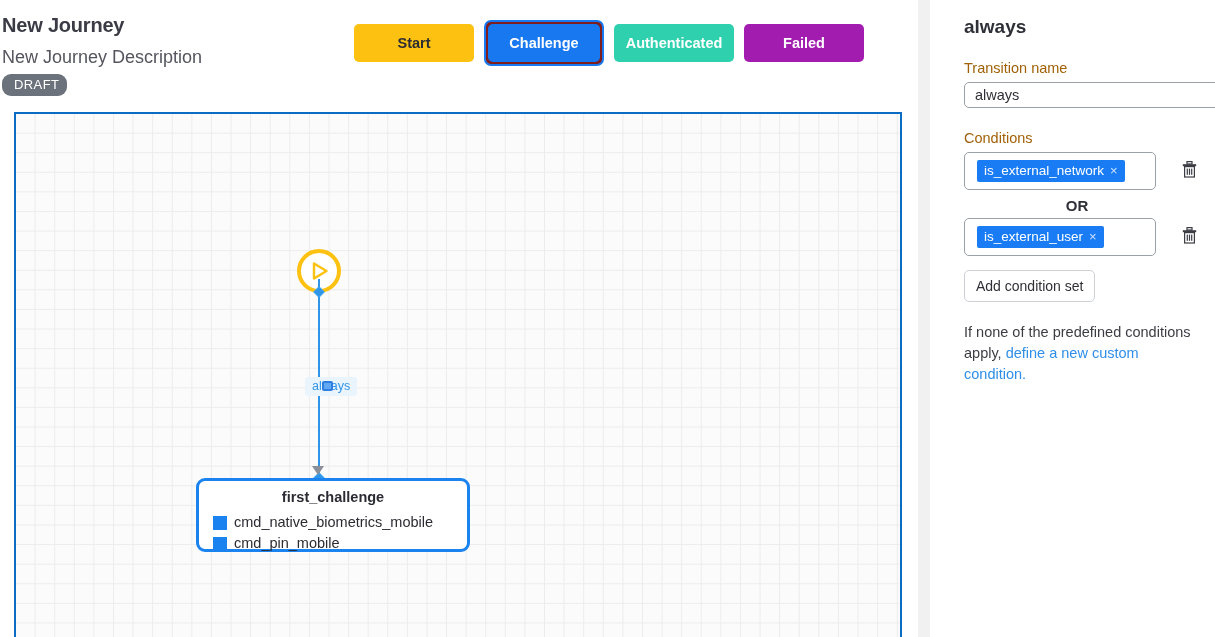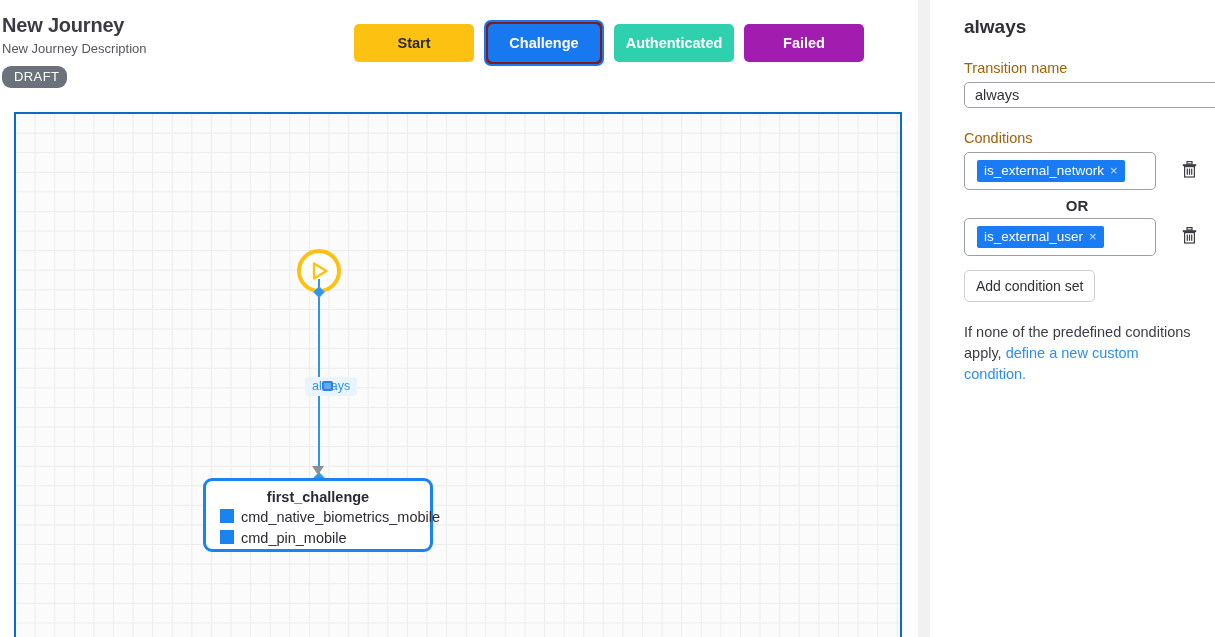--- a/index.html
+++ b/index.html
@@ -16,21 +16,21 @@
   #main { position: absolute; left: 0; top: 0; width: 918px; height: 637px; background: #fff; }
 
   
   #header { position: absolute; left: 0; top: 0; width: 918px; height: 110px; }
   #title-block { position: absolute; left: 2px; top: 12px; }
   #page-title {
     font-size: 20px; font-weight: bold; color: #3b3b45;
     letter-spacing: -0.2px; line-height: 26px; margin: 0;
   }
   #page-subtitle {
-    font-size: 13px; color: #55555f; line-height: 20px; margin-top: 1px;
+    font-size: 18px; color: #55555f; line-height: 20px; margin-top: 9px;
   }
   #status-badge {
     display: inline-block; margin-top: 7px;
     background: #6b727c; color: #ffffff;
     font-size: 13px; letter-spacing: 0.4px;
     padding: 3px 8px 4px 12px; border-radius: 9px;
   }
 
   
   #state-buttons { position: absolute; left: 354px; top: 20px; display: flex; gap: 10px; align-items: center; }
@@ -102,31 +102,31 @@
   #arrowhead {
     position: absolute; left: 296px; top: 352px;
     width: 0; height: 0;
     border-left: 6px solid transparent;
     border-right: 6px solid transparent;
     border-top: 9px solid #8a8f98;
   }
 
   
   #challenge-node {
-    position: absolute; left: 187px; top: 364px;
-    width: 230px; height: 74px;
+    position: absolute; left: 180px; top: 364px;
+    width: 274px; height: 74px;
     border: 3px solid #1a83f0; border-radius: 9px;
     background: #ffffff; cursor: pointer;
     padding: 7px 10px 0 10px;
   }
   #challenge-node-title {
     text-align: center; font-size: 14.5px; font-weight: bold;
     color: #2b2b33; line-height: 18px; margin-bottom: 3px;
   }
-  .node-row { display: flex; align-items: flex-start; gap: 7px; height: 21px; padding-left: 4px; }
+  .node-row { display: flex; align-items: flex-end; gap: 7px; height: 21px; padding-left: 4px; }
   .node-swatch { width: 14px; height: 14px; background: #1a83f0; flex: 0 0 auto; }
   .node-row-label { font-size: 14.5px; color: #2b2b33; white-space: nowrap; }
 
   
   #divider { position: absolute; left: 918px; top: 0; width: 12px; height: 637px; background: #f1f1f1; }
 
   
   #panel { position: absolute; left: 930px; top: 0; width: 285px; height: 637px; background: #ffffff; padding: 0 18px; }
   #panel-title {
     font-size: 19px; font-weight: bold; color: #2f2f38;

